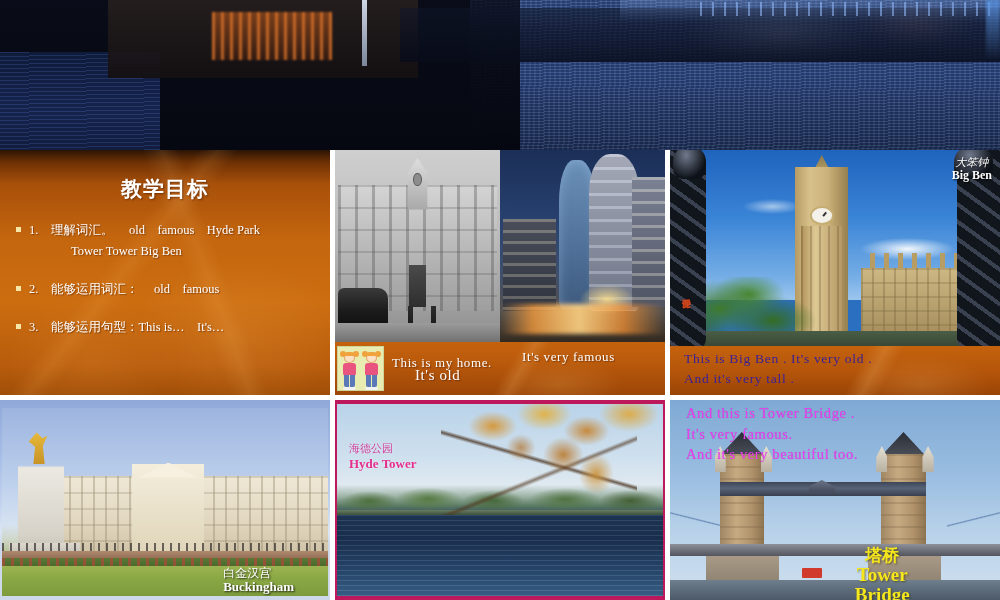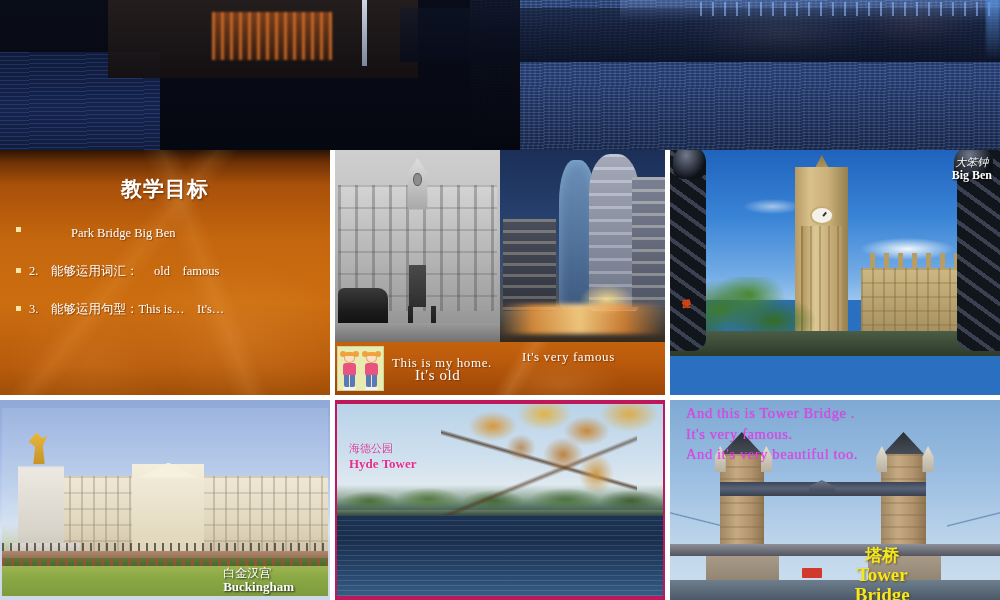--- a/index.html
+++ b/index.html
@@ -607,21 +607,22 @@
 
   <div class="grid">
 
     <div class="slide s1">
       <div class="leafdeco"></div>
       <div class="title">教学目标</div>
       <div class="bullets">
         <div class="bline">
           <span class="bsq"></span>
           <span class="btext">
-            <span class="sub">Park  Bridge   Big  Ben</span>
+            <span>1. 理解词汇。  old famous Hyde Park</span>
+            <span class="sub">Tower  Tower   Big  Ben</span>
           </span>
         </div>
         <div class="bline">
           <span class="bsq"></span>
           <span class="btext">2. 能够运用词汇：  old famous</span>
         </div>
         <div class="bline">
           <span class="bsq"></span>
           <span class="btext">3. 能够运用句型：This  is… It's…</span>
         </div>
@@ -692,20 +693,25 @@
       <div class="ground3"></div>
       <div class="spiral-l"></div>
       <div class="spiral-r"></div>
       <div class="finial finial-l"></div>
       <div class="finial finial-r"></div>
       <div class="bblabel">
         <span class="cn">大笨钟</span>
         <span class="en">Big Ben</span>
       </div>
       <div class="watermark">爱课件</div>
+      <div class="capband3">
+        <div class="leafdeco3"></div>
+        <div class="cap3a">This  is  Big  Ben .  It's  very  old .</div>
+        <div class="cap3b">And  it's  very  tall .</div>
+      </div>
     </div>
 
     <div class="slide s4">
       <div class="sky4"></div>
       <div class="frame">
         <div class="palace"></div>
         <div class="pal-center"></div>
         <div class="pediment"></div>
         <div class="monument"></div>
         <div class="mon-stat"></div>

